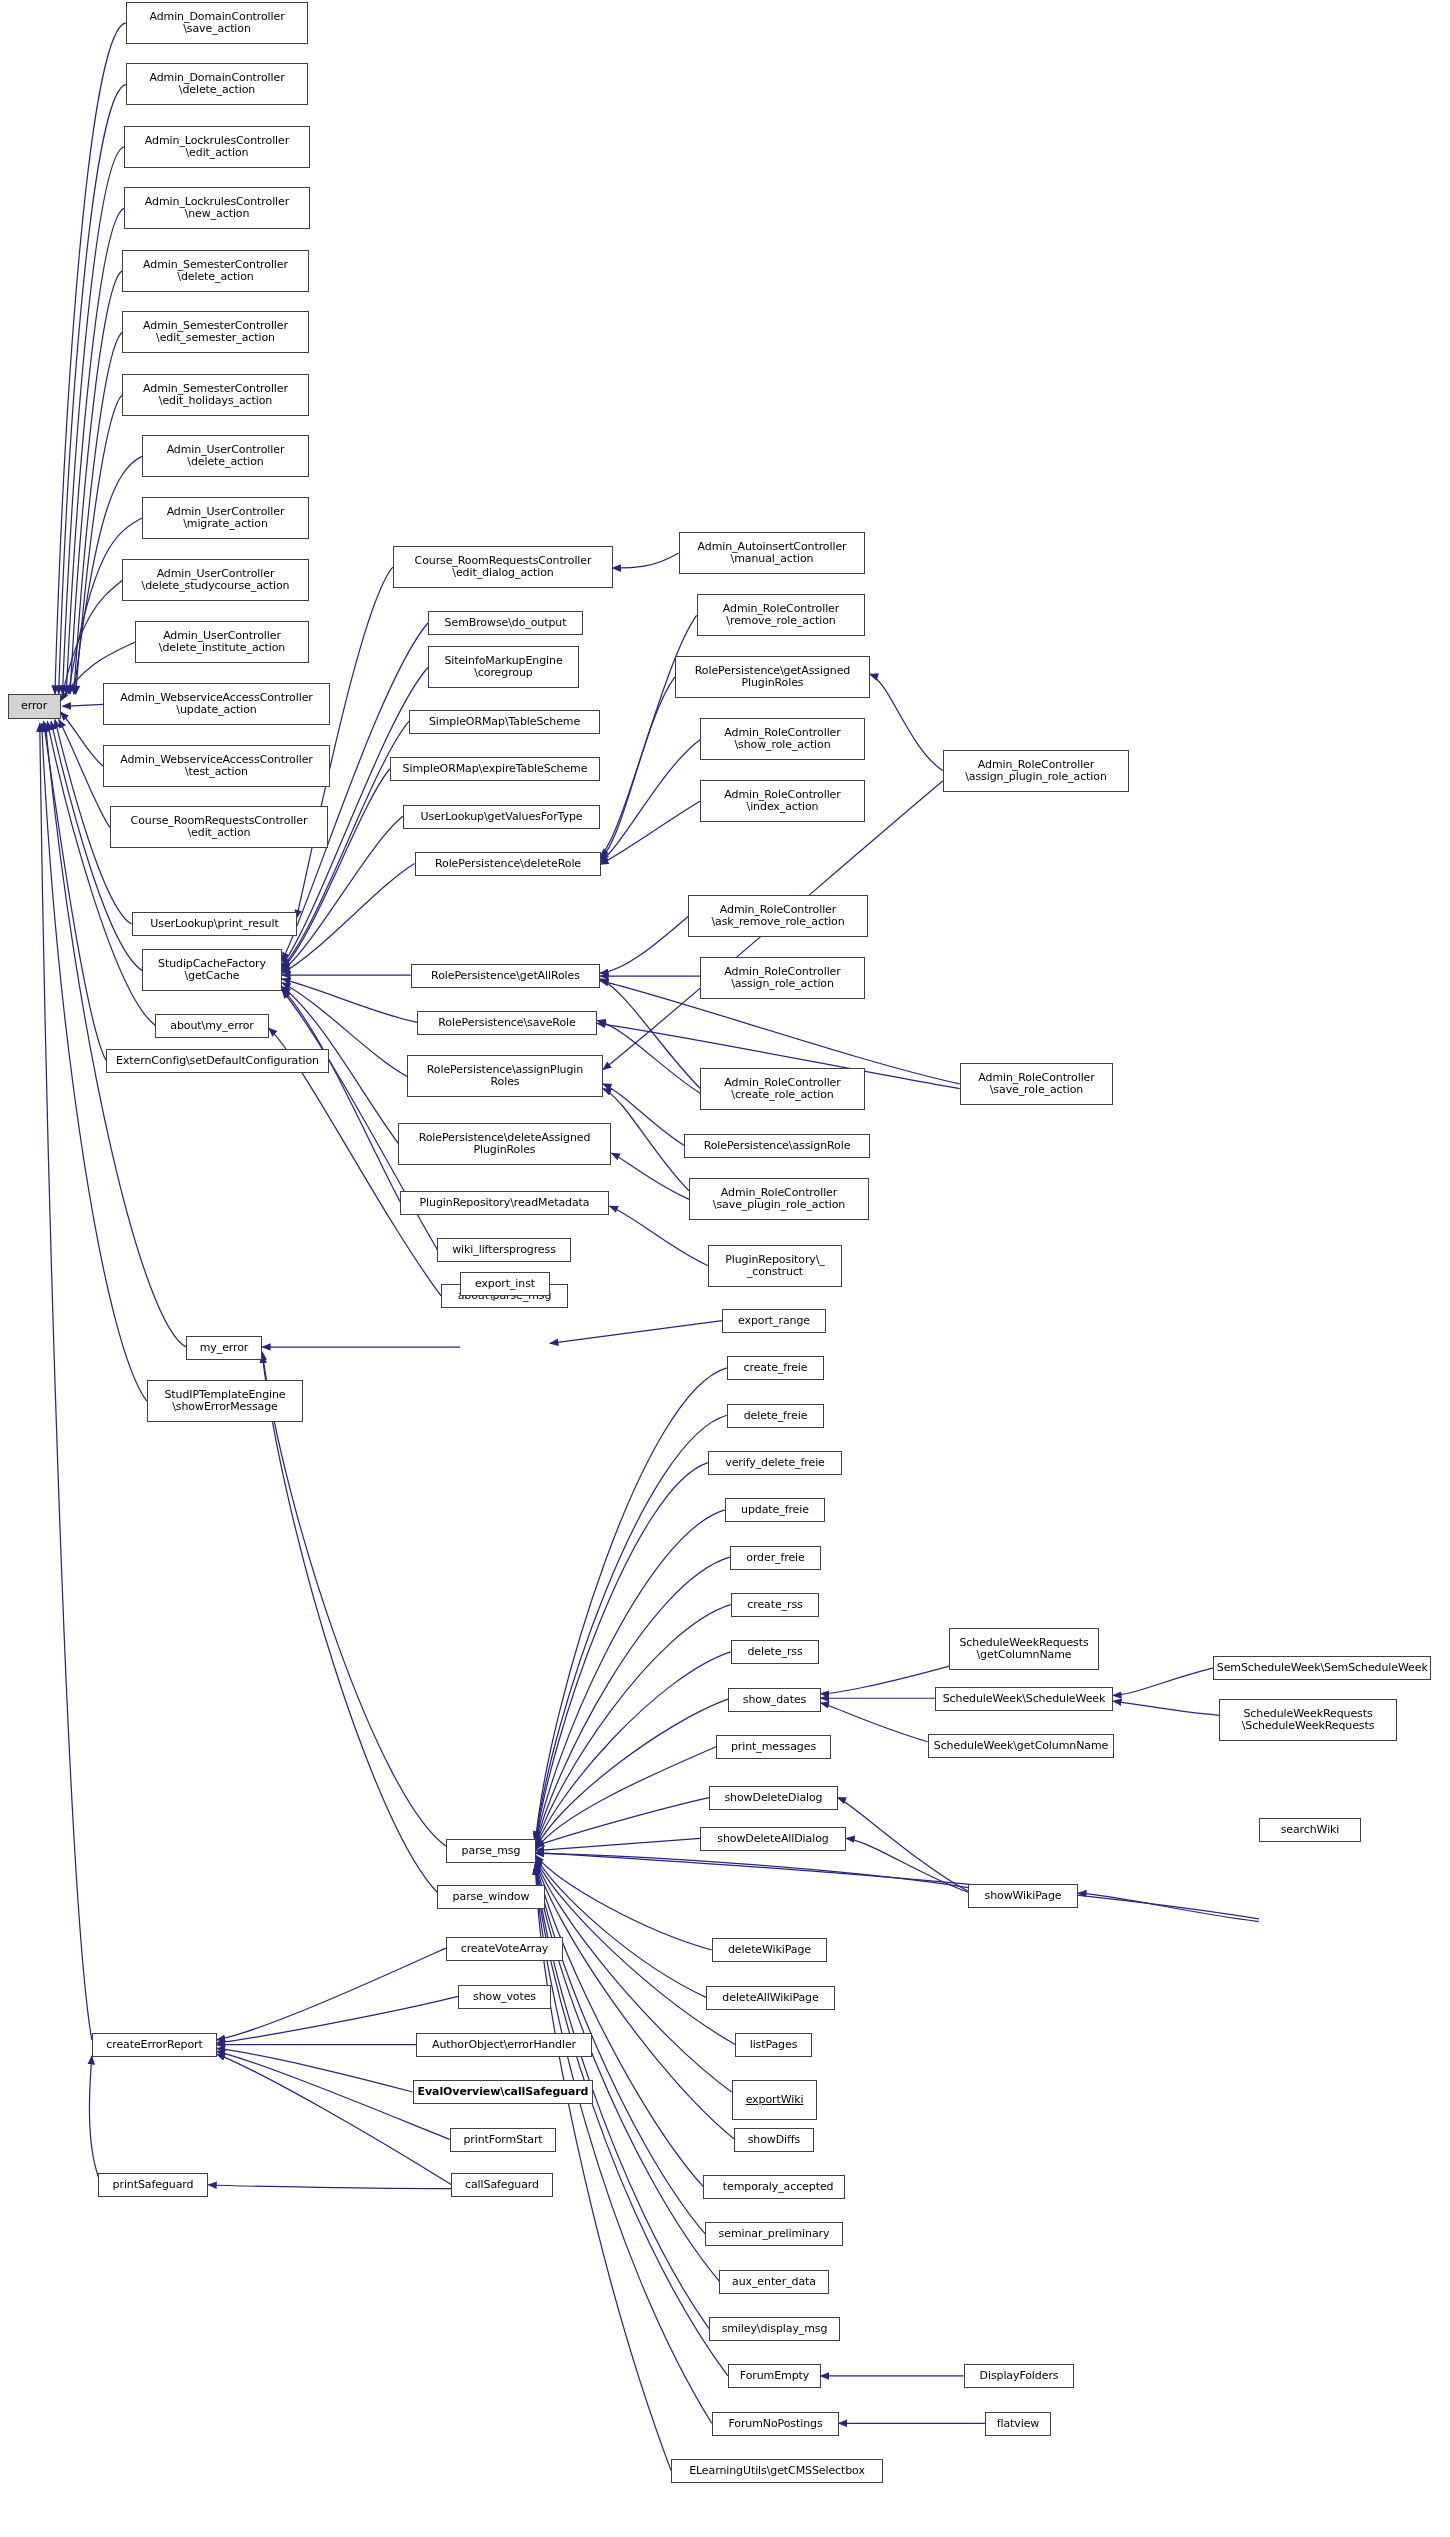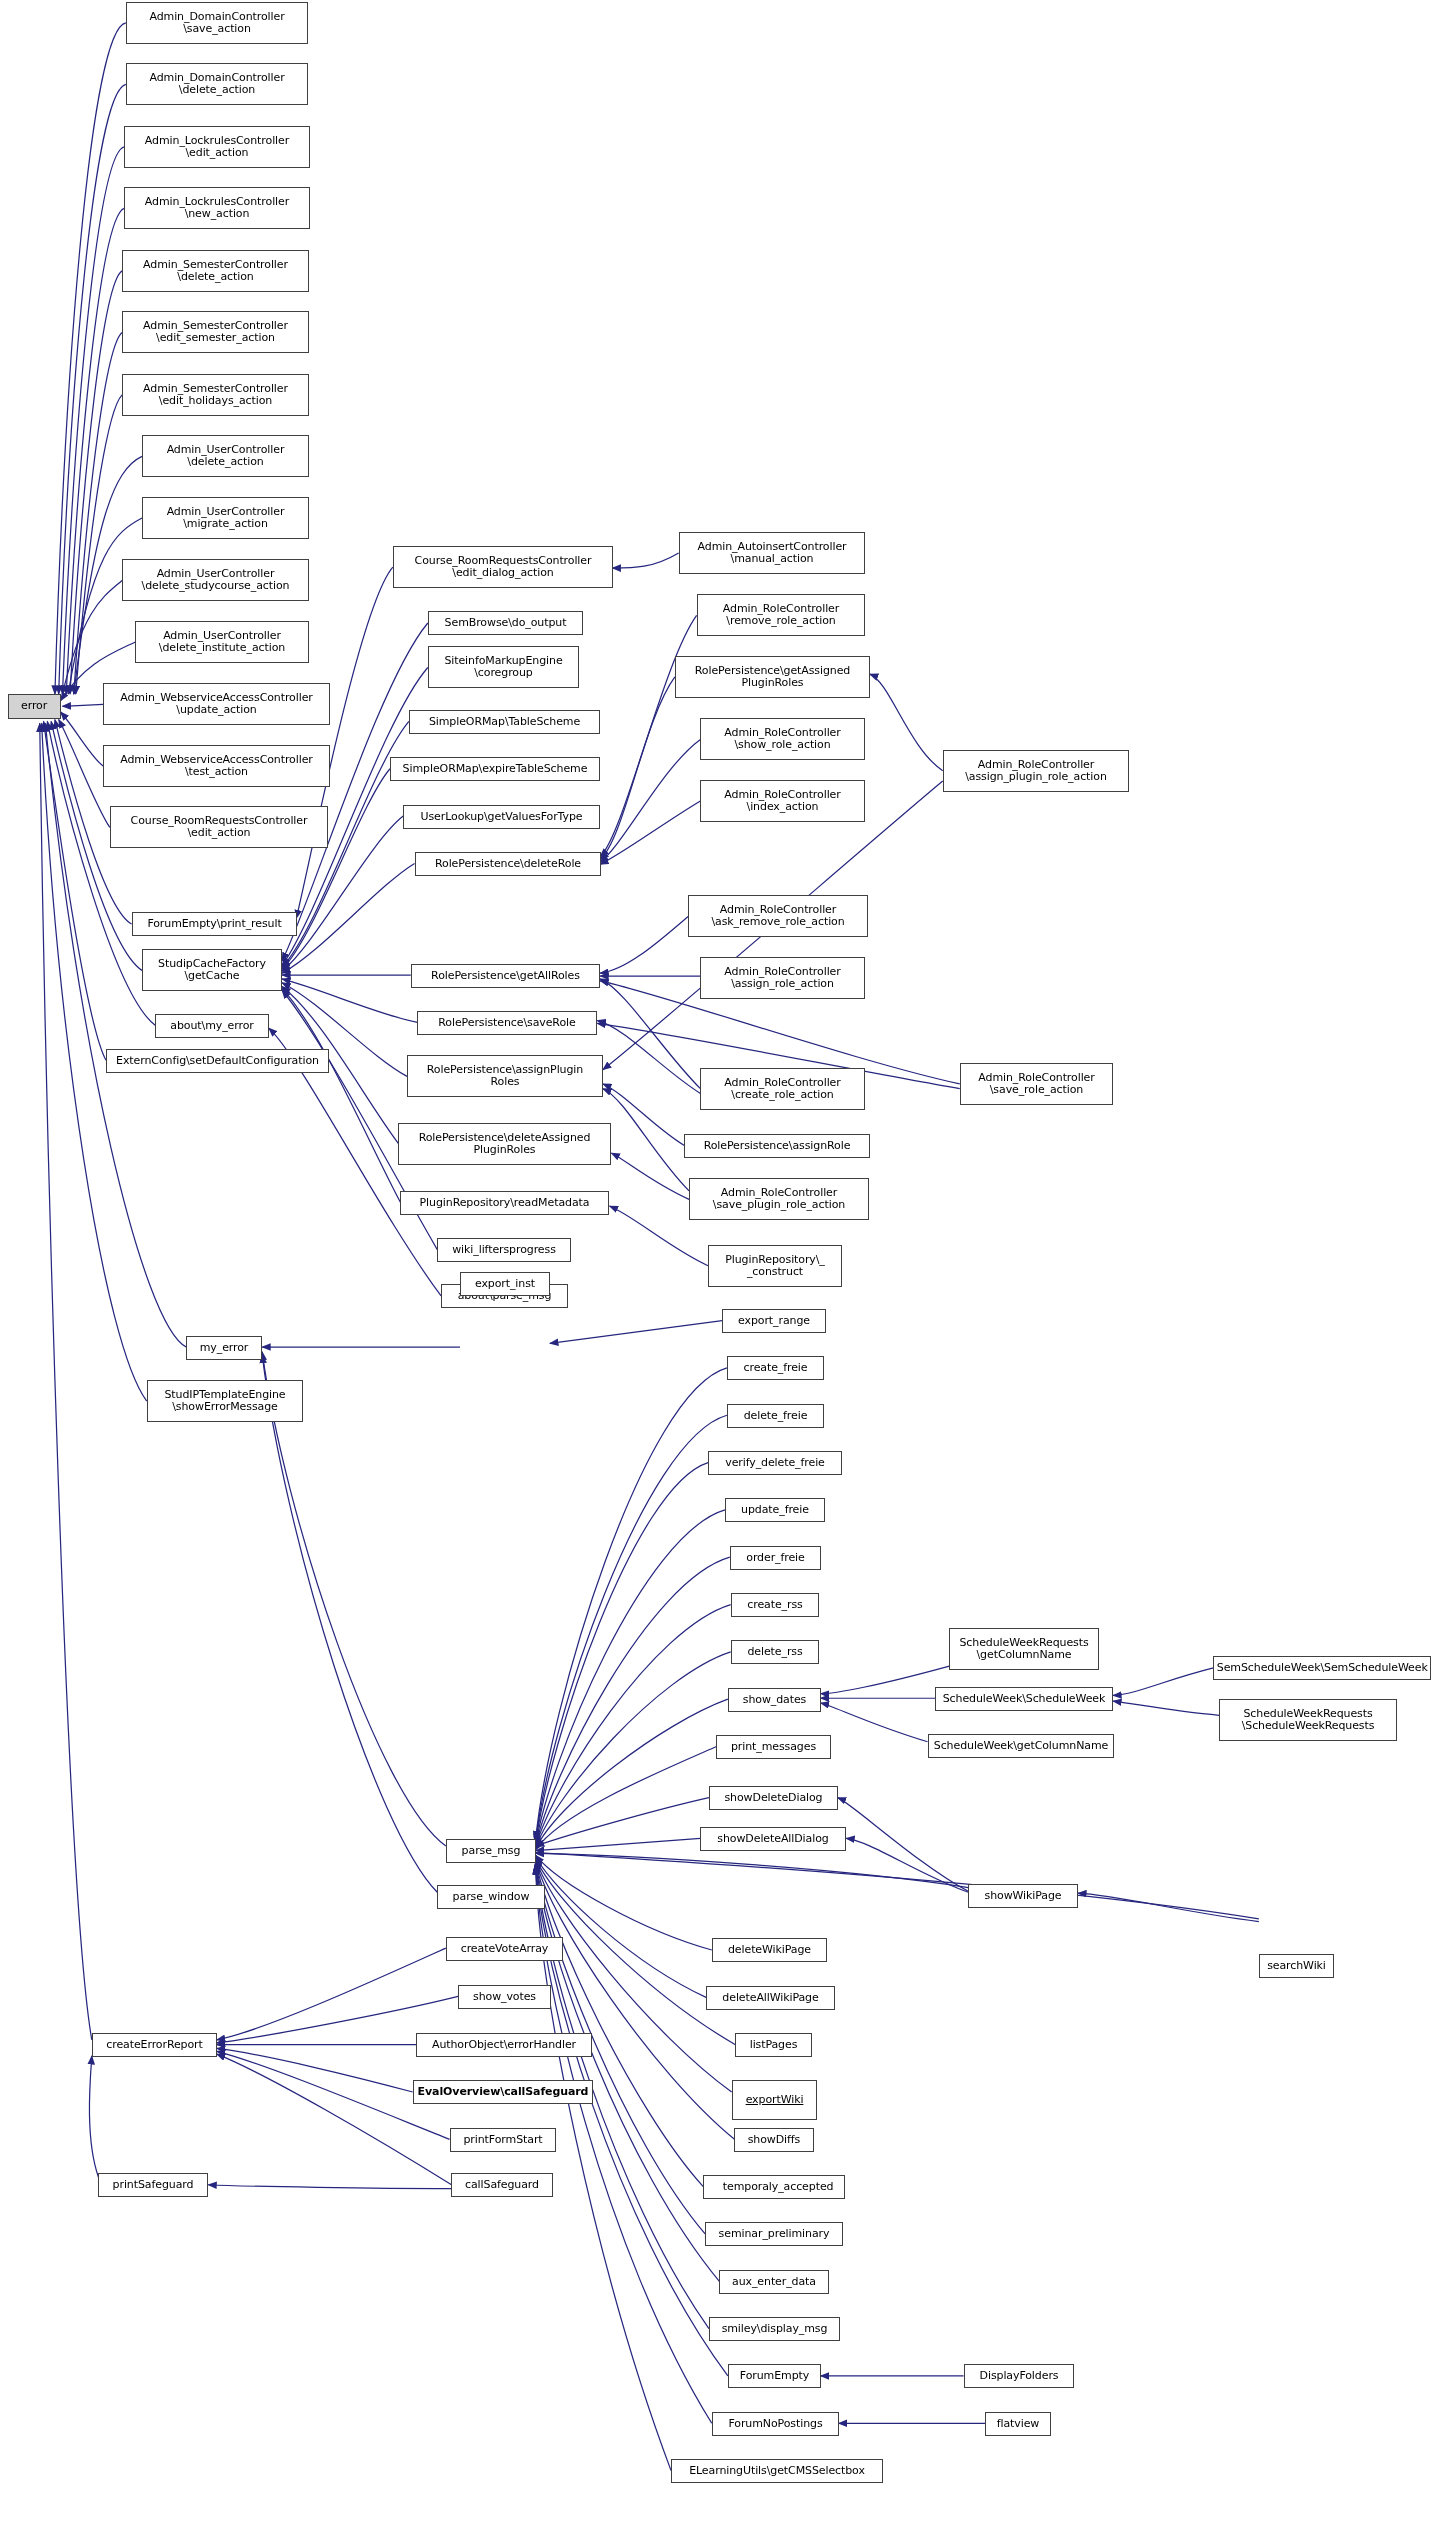--- a/index.html
+++ b/index.html
@@ -164,21 +164,21 @@
       <div class="node" style="left: 122px; top: 559px; width: 187px; height: 42px;"><span class="lbl">Admin_UserController
 \delete_studycourse_action</span></div>
       <div class="node" style="left: 135px; top: 621px; width: 174px; height: 42px;"><span class="lbl">Admin_UserController
 \delete_institute_action</span></div>
       <div class="node" style="left: 103px; top: 683px; width: 227px; height: 42px;"><span class="lbl">Admin_WebserviceAccessController
 \update_action</span></div>
       <div class="node" style="left: 103px; top: 745px; width: 227px; height: 42px;"><span class="lbl">Admin_WebserviceAccessController
 \test_action</span></div>
       <div class="node" style="left: 110px; top: 806px; width: 218px; height: 42px;"><span class="lbl">Course_RoomRequestsController
 \edit_action</span></div>
-      <div class="node" style="left: 132px; top: 912px; width: 165px; height: 24px;"><span class="lbl">ForumEmpty\print_result</span></div>
+      <div class="node" style="left: 132px; top: 912px; width: 165px; height: 24px;"><span class="lbl">UserLookup\print_result</span></div>
       <div class="node" style="left: 142px; top: 949px; width: 140px; height: 42px;"><span class="lbl">StudipCacheFactory
 \getCache</span></div>
       <div class="node" style="left: 155px; top: 1014px; width: 114px; height: 24px;"><span class="lbl">about\my_error</span></div>
       <div class="node" style="left: 106px; top: 1049px; width: 223px; height: 24px;"><span class="lbl">ExternConfig\setDefaultConfiguration</span></div>
       <div class="node" style="left: 393px; top: 546px; width: 220px; height: 42px;"><span class="lbl">Course_RoomRequestsController
 \edit_dialog_action</span></div>
       <div class="node" style="left: 428px; top: 611px; width: 155px; height: 24px;"><span class="lbl">SemBrowse\do_output</span></div>
       <div class="node" style="left: 428px; top: 646px; width: 151px; height: 42px;"><span class="lbl">SiteinfoMarkupEngine
 \coregroup</span></div>
       <div class="node" style="left: 409px; top: 710px; width: 191px; height: 24px;"><span class="lbl">SimpleORMap\TableScheme</span></div>
@@ -238,21 +238,21 @@
       <div class="node" style="left: 949px; top: 1628px; width: 150px; height: 42px;"><span class="lbl">ScheduleWeekRequests
 \getColumnName</span></div>
       <div class="node" style="left: 935px; top: 1687px; width: 178px; height: 24px;"><span class="lbl">ScheduleWeek\ScheduleWeek</span></div>
       <div class="node" style="left: 928px; top: 1734px; width: 186px; height: 24px;"><span class="lbl">ScheduleWeek\getColumnName</span></div>
       <div class="node" style="left: 1213px; top: 1656px; width: 218px; height: 24px;"><span class="lbl">SemScheduleWeek\SemScheduleWeek</span></div>
       <div class="node" style="left: 1219px; top: 1699px; width: 178px; height: 42px;"><span class="lbl">ScheduleWeekRequests
 \ScheduleWeekRequests</span></div>
       <div class="node" style="left: 446px; top: 1839px; width: 90px; height: 24px;"><span class="lbl">parse_msg</span></div>
       <div class="node" style="left: 437px; top: 1885px; width: 108px; height: 24px;"><span class="lbl">parse_window</span></div>
       <div class="node" style="left: 968px; top: 1884px; width: 110px; height: 24px;"><span class="lbl">showWikiPage</span></div>
-      <div class="node" style="left: 1259px; top: 1954px; width: 75px; height: 24px; justify-content: flex-end;"><span class="lbl">searchWiki</span></div>
+      <div class="node" style="left: 1259px; top: 1818px; width: 102px; height: 24px; justify-content: flex-end;"><span class="lbl">searchWiki</span></div>
       <div class="node" style="left: 446px; top: 1937px; width: 117px; height: 24px;"><span class="lbl">createVoteArray</span></div>
       <div class="node" style="left: 458px; top: 1985px; width: 93px; height: 24px;"><span class="lbl">show_votes</span></div>
       <div class="node" style="left: 416px; top: 2033px; width: 176px; height: 24px;"><span class="lbl">AuthorObject\errorHandler</span></div>
       <div class="node" style="left: 413px; top: 2080px; width: 180px; height: 24px; font-weight: bold;"><span class="lbl">EvalOverview\callSafeguard</span></div>
       <div class="node" style="left: 450px; top: 2128px; width: 106px; height: 24px;"><span class="lbl">printFormStart</span></div>
       <div class="node" style="left: 451px; top: 2173px; width: 102px; height: 24px;"><span class="lbl">callSafeguard</span></div>
       <div class="node" style="left: 92px; top: 2033px; width: 125px; height: 24px;"><span class="lbl">createErrorReport</span></div>
       <div class="node" style="left: 98px; top: 2173px; width: 110px; height: 24px;"><span class="lbl">printSafeguard</span></div>
       <div class="node" style="left: 712px; top: 1938px; width: 115px; height: 24px;"><span class="lbl">deleteWikiPage</span></div>
       <div class="node" style="left: 706px; top: 1986px; width: 129px; height: 24px;"><span class="lbl">deleteAllWikiPage</span></div>

